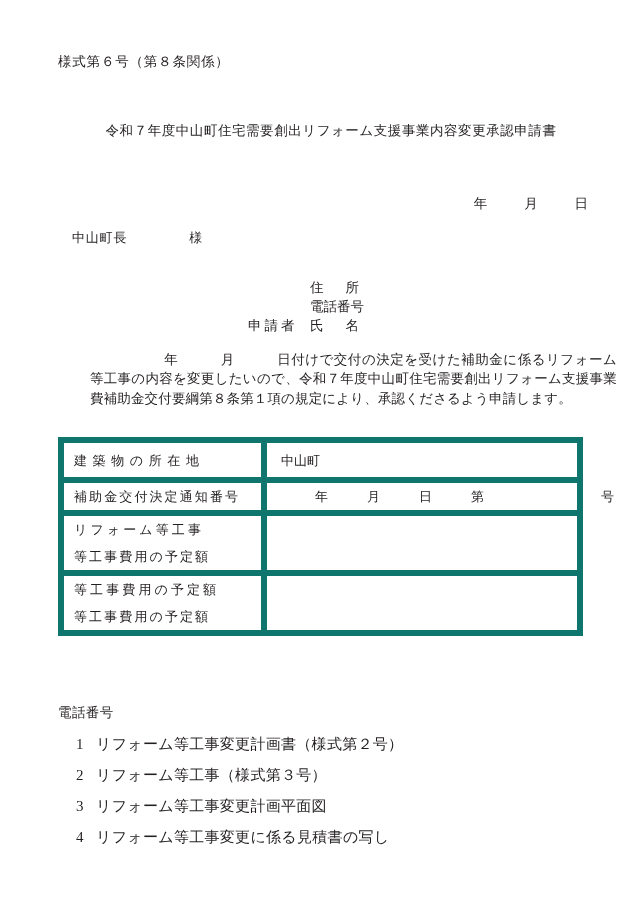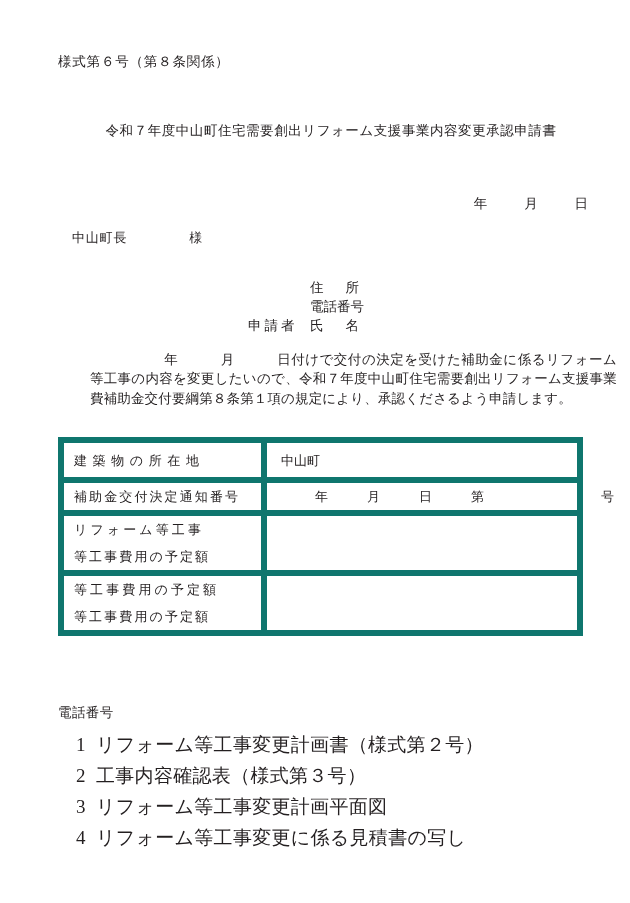--- a/index.html
+++ b/index.html
@@ -170,21 +170,21 @@
     letter-spacing: 0.4px;
   }
   .attach-list {
     position: absolute;
     left: 58px;
     top: 729px;
     width: 520px;
   }
   .attach-list .item {
     display: block;
-    font-size: 19px;
+    font-size: 15px;
     line-height: 31px;
     white-space: nowrap;
     letter-spacing: 0.3px;
   }
   .attach-list .num {
     display: inline-block;
     width: 38px;
     padding-left: 18px;
     box-sizing: border-box;
   }
@@ -264,18 +264,18 @@
           <span></span>
         </td>
       </tr>
     </tbody>
   </table>
 
   <div class="attach-head">電話番号</div>
 
   <div class="attach-list">
     <span class="item"><span class="num">1</span><span>リフォーム等工事変更計画書（様式第２号）</span></span>
-    <span class="item"><span class="num">2</span><span>工事内容確認表（様式第３号）</span></span>
+    <span class="item"><span class="num">2</span><span>リフォーム等工事（様式第３号）</span></span>
     <span class="item"><span class="num">3</span><span>リフォーム等工事変更計画平面図</span></span>
     <span class="item"><span class="num">4</span><span>リフォーム等工事変更に係る見積書の写し</span></span>
   </div>
 
 </div>
 
 </body></html>

